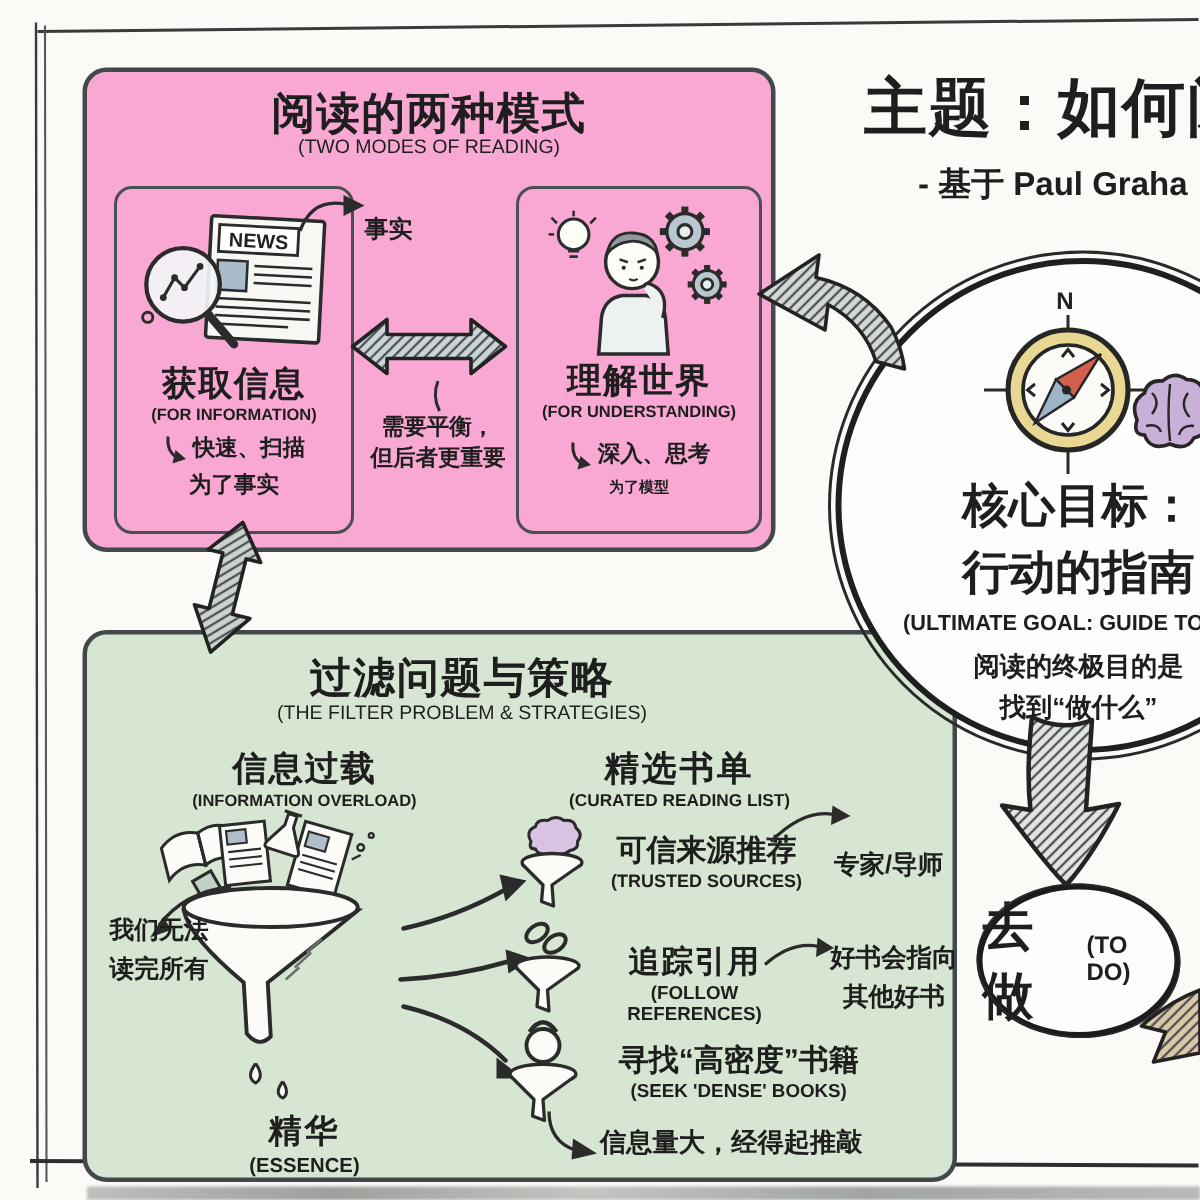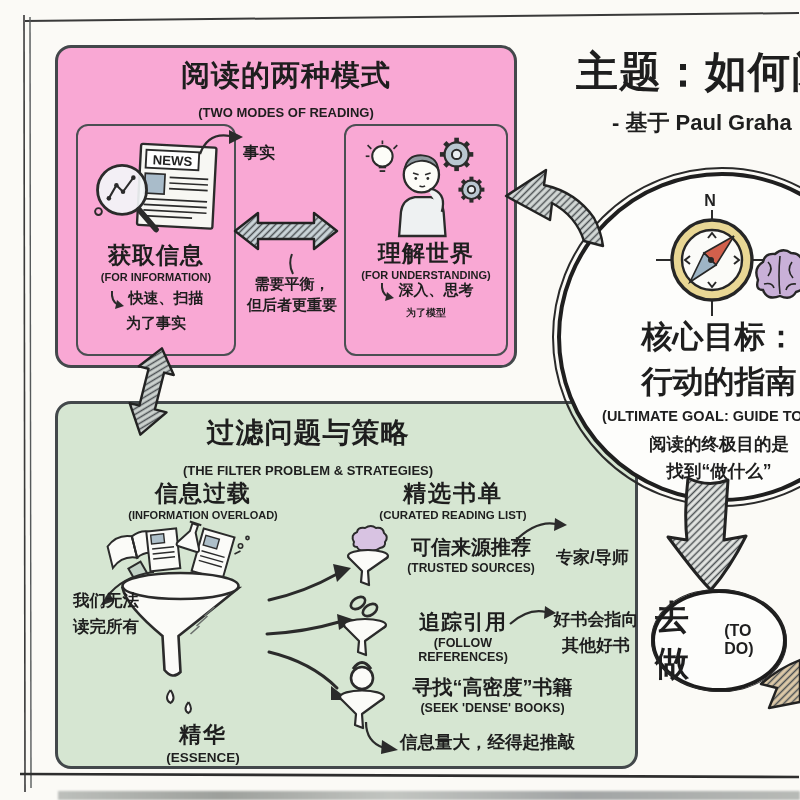--- a/index.html
+++ b/index.html
@@ -8,25 +8,25 @@
     background:#fbfaf6;font-family:"Liberation Sans",sans-serif;color:#1e1e1e;
   }
   .abs{position:absolute;}
   .b{font-weight:bold;}
   .tc{text-align:center;}
   .nw{white-space:nowrap;}
   svg{display:block;overflow:visible;}
   
   .panel{position:absolute;border:3px solid #43484b;border-radius:16px;box-sizing:border-box;}
   #modes-panel{left:55px;top:45px;width:462px;height:323px;background:#f9a8d4;z-index:2;}
-  #filter-panel{left:55px;top:401px;width:583px;height:368px;background:#d6e6d2;z-index:2;}
+  #filter-panel{left:55px;top:420px;width:583px;height:368px;background:#d6e6d2;z-index:2;}
   .subbox{position:absolute;border:2.5px solid #4a4f52;border-radius:12px;box-sizing:border-box;
           display:flex;flex-direction:column;align-items:center;}
   .panel-title{font-weight:bold;letter-spacing:1px;}
-  .paren{font-weight:bold;letter-spacing:0;margin-top:15px;}
+  .paren{font-weight:normal;letter-spacing:0;}
   
   #goal-circle{position:absolute;left:557px;top:172px;width:330px;height:330px;border:4px solid #1f1f1f;
     border-radius:50%;background:#fdfdfb;box-sizing:border-box;z-index:3;}
   #goal-circle::before{content:"";position:absolute;inset:-9px;border:2px solid #2a2a2a;border-radius:50%;}
   
   #todo-ellipse{position:absolute;left:651px;top:589px;width:136px;height:103px;border:4px solid #1c1c1c;
     border-radius:50%;background:#fdfdfb;box-sizing:border-box;display:flex;flex-direction:row;
     align-items:center;justify-content:center;z-index:4;}
   #todo-ellipse::before{content:"";position:absolute;inset:-4px;border:1.5px solid #2a2a2a;border-radius:50%;transform:rotate(3deg);}
   .note-row{display:flex;align-items:flex-start;gap:4px;}
@@ -139,21 +139,21 @@
           <line x1="61" y1="42" x2="67" y2="44" stroke="#2b2b2b" stroke-width="1.8"></line>
           <line x1="74" y1="44" x2="80" y2="42" stroke="#2b2b2b" stroke-width="1.8"></line>
           <circle cx="64" cy="48" r="1.5" fill="#2b2b2b"></circle>
             <circle cx="77" cy="48" r="1.5" fill="#2b2b2b"></circle>
           <path d="M68,56 Q71,58 74,56" fill="none" stroke="#2b2b2b" stroke-width="1.6"></path>
           <path d="M92,84 Q97,66 84,60 Q80,58 78,62" fill="#eef1f2" stroke="#2b2b2b" stroke-width="2.4"></path>
         </g>
       </svg>
       <div class="b" style="font-size:23px;margin-top:2px;letter-spacing:1px;">理解世界</div>
       <div class="b" style="font-size:11px;">(FOR UNDERSTANDING)</div>
-      <div class="note-row" style="margin-top:0;">
+      <div class="note-row" style="margin-top:12px;">
         <svg width="16" height="22" viewBox="0 0 16 22">
           <path d="M3,2 Q2,12 9,16" fill="none" stroke="#2b2b2b" stroke-width="2"></path>
           <polygon points="8,11 15,17 6,20" fill="#2b2b2b"></polygon>
         </svg>
         <span class="b" style="font-size:15px;">深入、思考</span>
       </div>
       <div class="b" style="font-size:10px;margin-top:3px;">为了模型</div>
     </div>
 
     <svg class="abs" style="left:138px;top:78px;" width="50" height="32" viewBox="0 0 50 32">

